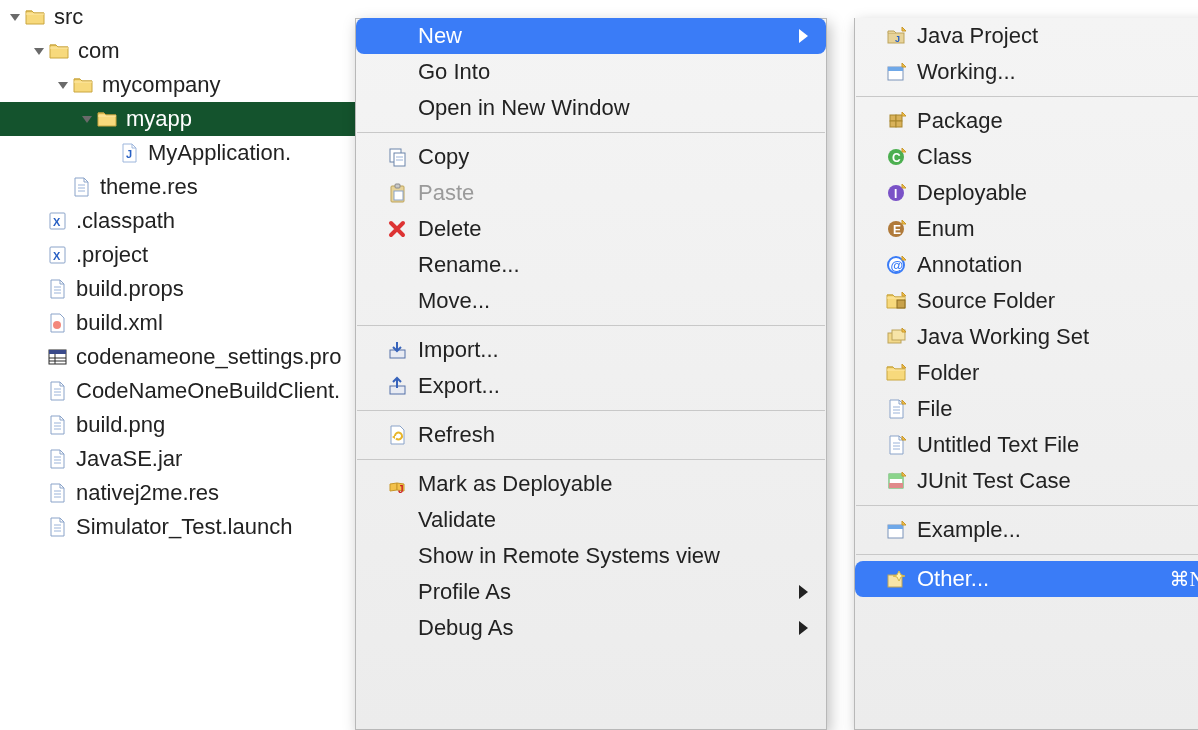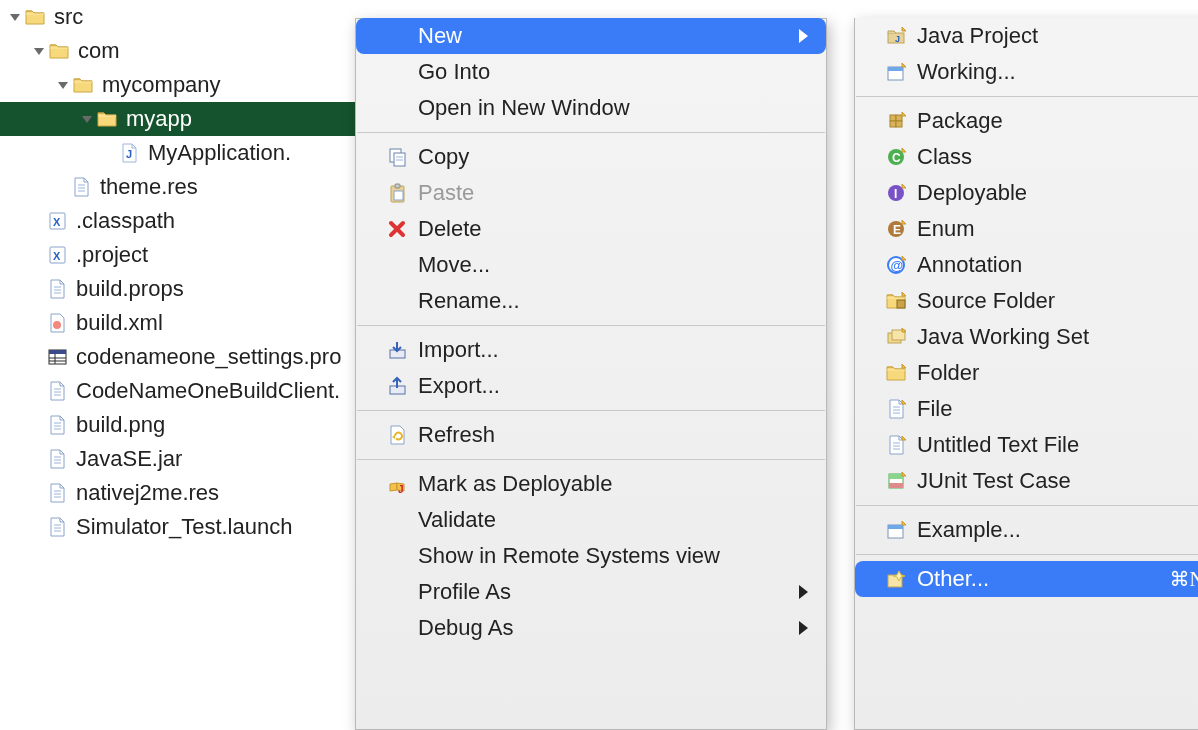--- a/index.html
+++ b/index.html
@@ -297,25 +297,25 @@
     <div class="mi">
       <span class="ico">
         <svg viewBox="0 0 22 22">
           <use href="#icon-delete"></use>
         </svg>
       </span>
       <span class="lbl">Delete</span>
     </div>
     <div class="mi">
       <span class="noicon"></span>
+      <span class="lbl">Rename...</span>
+    </div>
+    <div class="mi">
+      <span class="noicon"></span>
       <span class="lbl">Move...</span>
-    </div>
-    <div class="mi">
-      <span class="noicon"></span>
-      <span class="lbl">Rename...</span>
     </div>
     <div class="sep"></div>
     <div class="mi">
       <span class="ico">
         <svg viewBox="0 0 22 22">
           <use href="#icon-import"></use>
         </svg>
       </span>
       <span class="lbl">Import...</span>
     </div>

